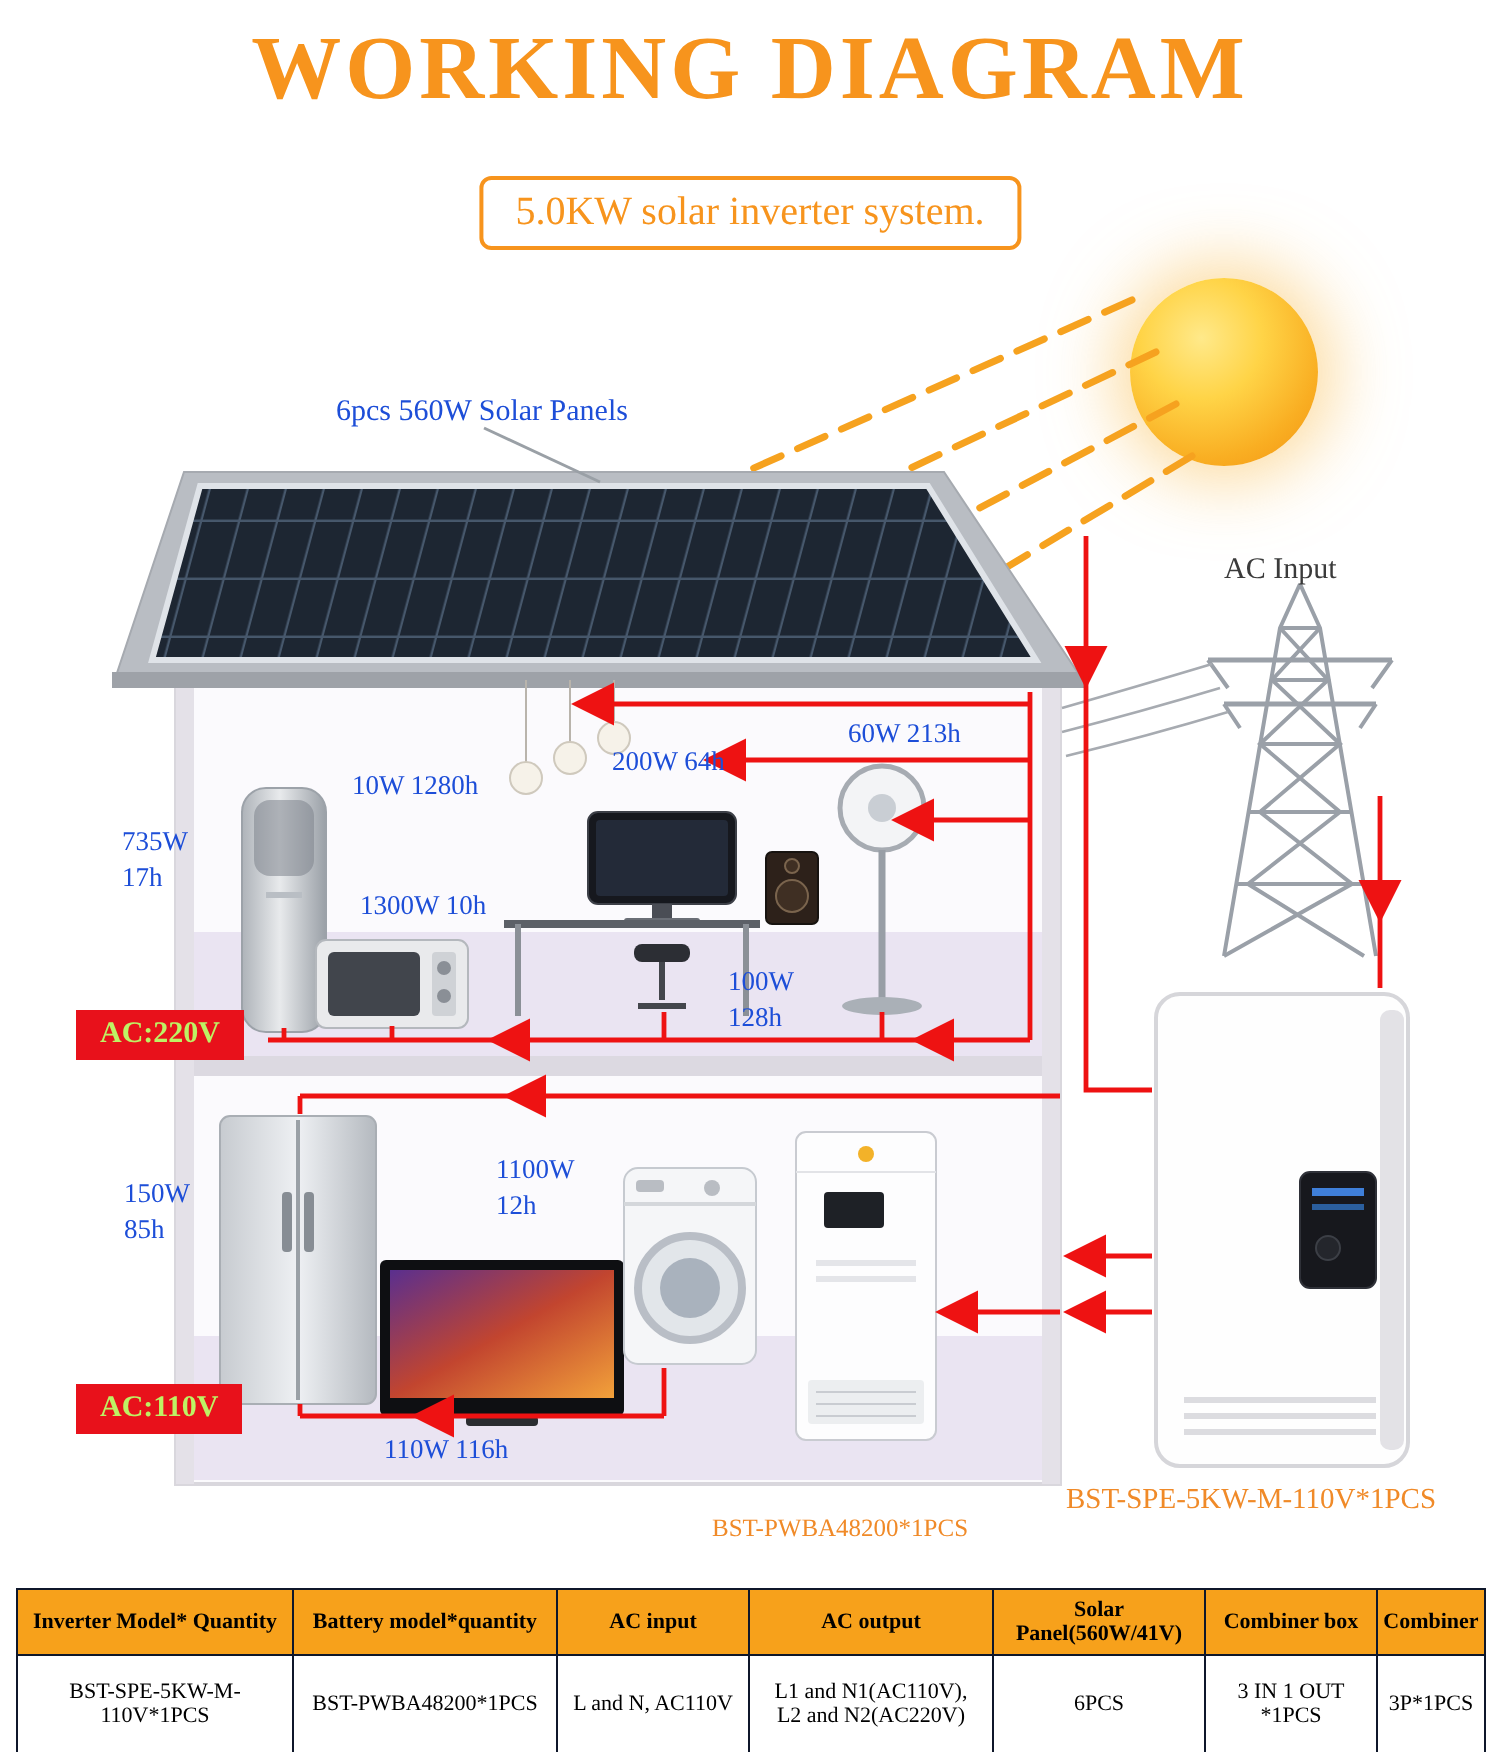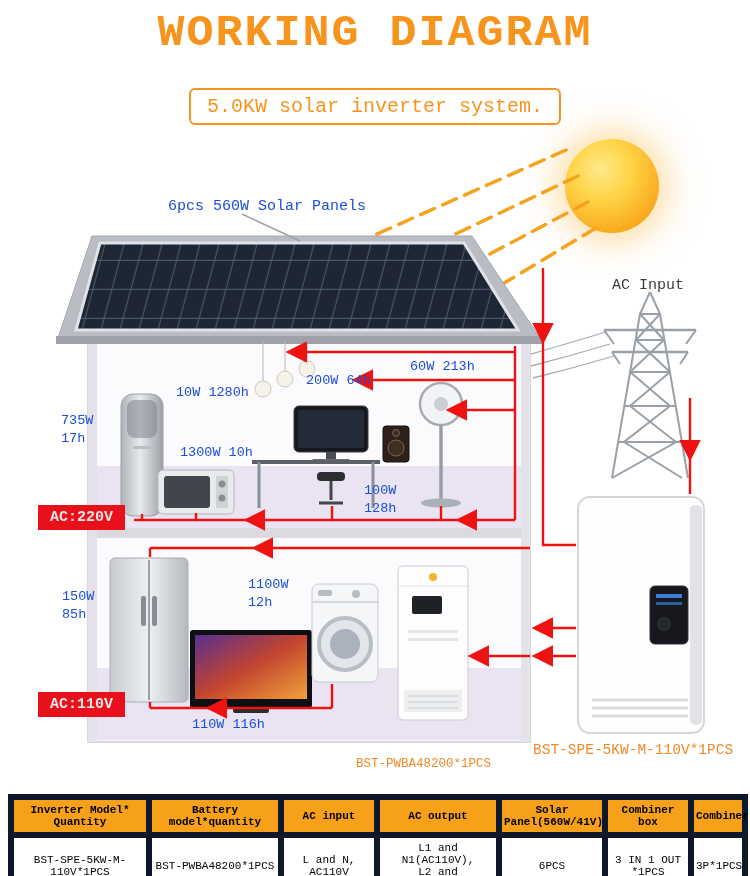--- a/index.html
+++ b/index.html
@@ -1,33 +1,33 @@
 <!DOCTYPE html>
 <html><head>
 <meta charset="utf-8">
 <style>
   html,body { margin:0; padding:0; background:#fff; }
   .stage { position:relative; width:750px; height:876px; background:#fff; overflow:hidden;
-           font-family:Liberation Mono, monospace; }
+           font-family:Liberation Serif, serif; }
   .abs { position:absolute; }
   .title { top:8px; left:0; right:0; text-align:center; font-size:45px; font-weight:bold;
            color:#f7941d; letter-spacing:2px; }
   .subtitle { top:88px; left:50%; transform:translateX(-50%); border:2px solid #f7941d;
               color:#f7941d; font-size:20px; padding:5px 16px; border-radius:6px; white-space:nowrap; }
   .sun { left:565px; top:139px; width:94px; height:94px; border-radius:50%;
          background: radial-gradient(circle at 38% 32%, #ffe98a 0%, #ffd447 35%, #f9ae22 70%, #f29111 100%);
          box-shadow: 0 0 34px 8px rgba(250,190,80,.55); }
   .overlay { left:0; top:0; }
   .lbl { color:#1d4ed8; font-size:13.5px; line-height:1.3; }
   .dark-lbl { color:#3b3b3b; font-size:15px; }
-  .badge { background:#e8111b; color:#e5e5e5; font-weight:bold; font-size:15px; padding:4px 12px; }
+  .badge { background:#e8111b; color:#bef264; font-weight:bold; font-size:15px; padding:4px 12px; }
   .model { color:#f08a28; }
   .spec { position:absolute; left:8px; top:794px; width:734px; border-collapse:collapse;
           table-layout:fixed; font-size:11px; color:#000; }
-  .spec th, .spec td { border:6px solid #0f172a; text-align:center; vertical-align:middle; padding:4px 2px; }
+  .spec th, .spec td { border:1px solid #0f172a; text-align:center; vertical-align:middle; padding:4px 2px; }
   .spec th { background:#f7a11b; font-weight:bold; height:20px; }
   .spec td { height:40px; background:#fff; white-space:pre-line; }
 </style>
 </head>
 <body>
 
 <div class="stage">
 
   <div class="abs title">WORKING DIAGRAM</div>
   <div class="abs subtitle">5.0KW solar inverter system.</div>
@@ -223,21 +223,21 @@
       <line x1="150" y1="702" x2="150" y2="708"></line>
       <line x1="332" y1="684" x2="332" y2="708"></line>
     </g>
   </svg>
 
   <div class="abs lbl" style="left:168px;top:197px;font-size:15px;">6pcs 560W Solar Panels</div>
   <div class="abs dark-lbl" style="left:612px;top:277px;">AC Input</div>
 
   <div class="abs lbl" style="left:176px;top:356px;margin-top:28px;">10W 1280h</div>
   <div class="abs lbl" style="left:306px;top:372px;">200W 64h</div>
-  <div class="abs lbl" style="left:410px;top:358px;">60W 213h</div>
+  <div class="abs lbl" style="left:424px;top:358px;">60W 213h</div>
   <div class="abs lbl" style="left:61px;top:412px;width:46px;">735W 17h</div>
   <div class="abs lbl" style="left:180px;top:444px;">1300W 10h</div>
   <div class="abs lbl" style="left:364px;top:482px;width:50px;">100W 128h</div>
   <div class="abs lbl" style="left:62px;top:588px;width:46px;">150W 85h</div>
   <div class="abs lbl" style="left:248px;top:576px;width:54px;">1100W 12h</div>
   <div class="abs lbl" style="left:192px;top:716px;">110W 116h</div>
 
   <div class="abs model" style="left:356px;top:757px;font-size:12.5px;">BST-PWBA48200*1PCS</div>
   <div class="abs model" style="left:533px;top:742px;font-size:14.5px;">BST-SPE-5KW-M-110V*1PCS</div>
 

